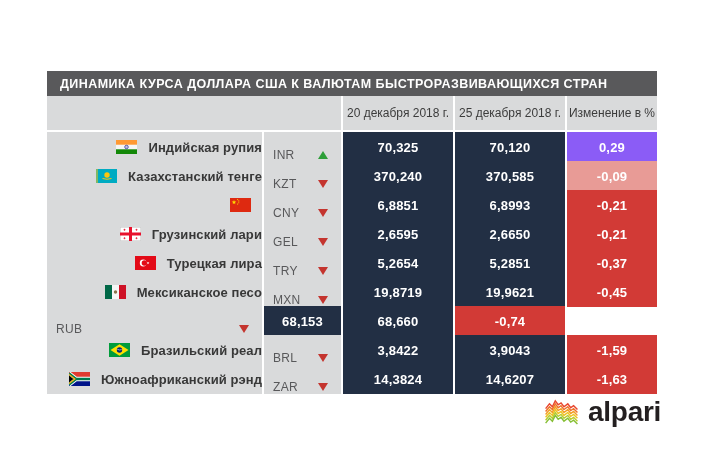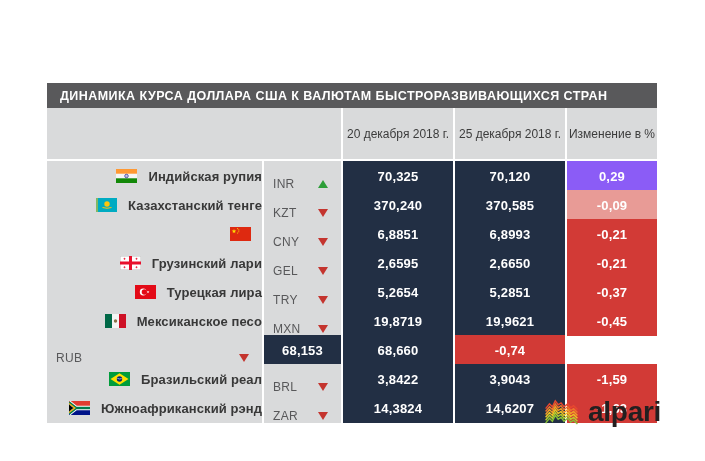--- a/index.html
+++ b/index.html
@@ -3,23 +3,23 @@
 <meta charset="utf-8">
 <style>
   html,body{margin:0;padding:0;}
   body{
     width:705px;height:461px;background:#ffffff;position:relative;overflow:hidden;
     font-family:"Liberation Sans", sans-serif;
   }
   .card{position:absolute;left:47px;top:71px;width:610px;}
   .title-bar{
     height:25px;background:#59595b;color:#ffffff;display:flex;align-items:center;
-    padding-left:13px;box-sizing:border-box;font-size:12.5px;font-weight:bold;letter-spacing:.45px;margin-top:12px;
+    padding-left:13px;box-sizing:border-box;font-size:12.5px;font-weight:bold;letter-spacing:.45px;
   }
-  .header-row{display:grid;grid-template-columns:294px 110px 110px 90px;column-gap:2px;height:51px;}
+  .header-row{display:grid;grid-template-columns:294px 110px 110px 90px;column-gap:2px;height:34px;}
   .header-cell{background:#d9dadb;display:flex;align-items:center;justify-content:center;
     font-size:12px;color:#3c3c3c;}
   .rows{display:flex;flex-direction:column;row-gap:2px;margin-top:2px;}
   .row{display:grid;grid-template-columns:215px 77px 110px 110px 90px;column-gap:2px;height:27px;}
   .cell{display:flex;align-items:center;justify-content:flex-end;}
   .name-cell{background:#d9dadb;padding-left:10px;box-sizing:border-box;}
   .flag{width:21px;height:14px;display:inline-flex;margin-right:11px;flex:0 0 auto;}
   .flag svg{width:21px;height:14px;display:block;}
   .cname{font-size:13px;font-weight:bold;color:#383838;letter-spacing:.1px;}
   .code-cell{background:#d9dadb;justify-content:space-between;padding:16px 13px 0 9px;box-sizing:border-box;}

